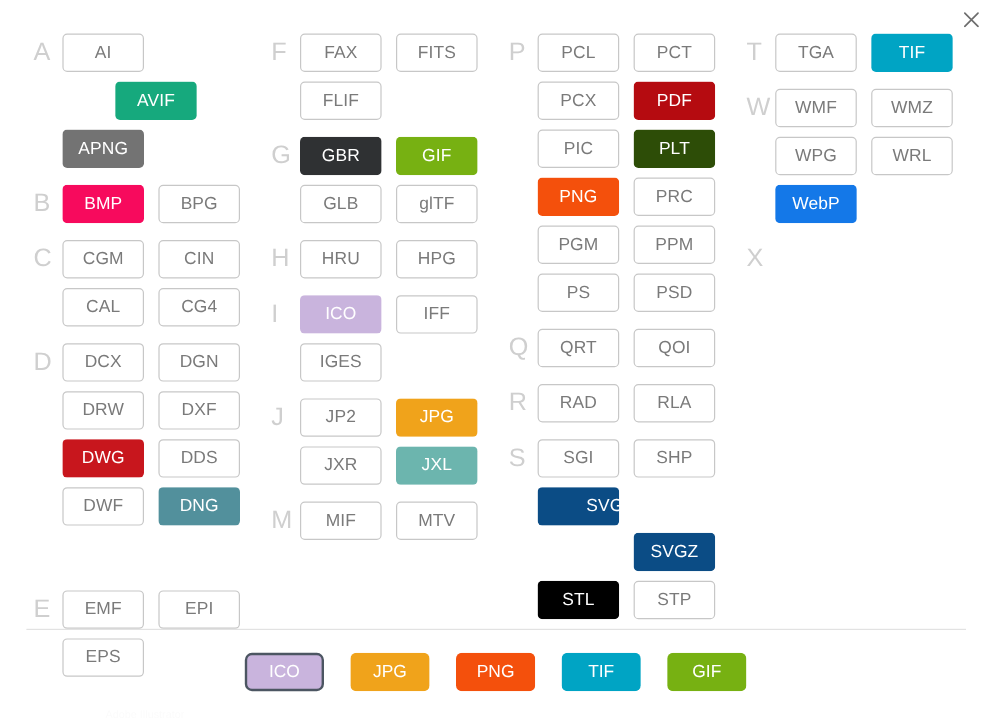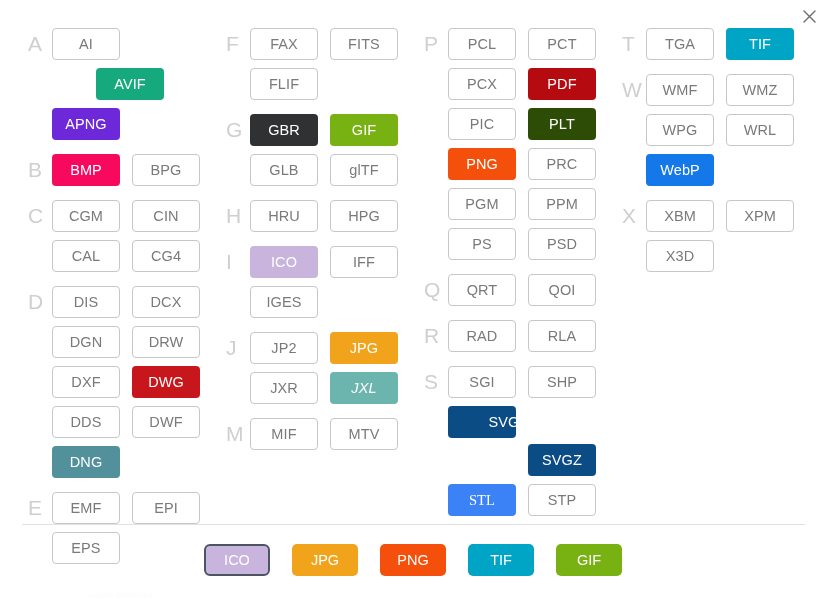--- a/index.html
+++ b/index.html
@@ -171,21 +171,21 @@
     </svg>
   </div>
 
   <div class="columns" id="columns">
       <div class="column">
         <div class="group">
           <div class="group-letter">A</div>
           <div class="group-items">
             <div class="fmt">AI</div>
             <div class="fmt filled" style="background: rgb(22, 169, 125); margin-left: 44px;">AVIF</div>
-            <div class="fmt filled" style="background: #6d28d9;">APNG</div>
+            <div class="fmt filled" style="background: #737373;">APNG</div>
             <div class="fmt spacer"></div>
           </div>
         </div>
         <div class="group">
           <div class="group-letter">B</div>
           <div class="group-items">
             <div class="fmt filled" style="background: rgb(247, 10, 93);">BMP</div>
             <div class="fmt">BPG</div>
           </div>
         </div>
@@ -194,21 +194,20 @@
           <div class="group-items">
             <div class="fmt">CGM</div>
             <div class="fmt">CIN</div>
             <div class="fmt">CAL</div>
             <div class="fmt">CG4</div>
           </div>
         </div>
         <div class="group">
           <div class="group-letter">D</div>
           <div class="group-items">
-            <div class="fmt">DIS</div>
             <div class="fmt">DCX</div>
             <div class="fmt">DGN</div>
             <div class="fmt">DRW</div>
             <div class="fmt">DXF</div>
             <div class="fmt filled" style="background: rgb(200, 22, 29);">DWG</div>
             <div class="fmt">DDS</div>
             <div class="fmt">DWF</div>
             <div class="fmt filled" style="background: rgb(82, 144, 156);">DNG</div>
             <div class="fmt spacer"></div>
           </div>
@@ -257,21 +256,21 @@
             <div class="fmt">IGES</div>
             <div class="fmt spacer"></div>
           </div>
         </div>
         <div class="group">
           <div class="group-letter">J</div>
           <div class="group-items">
             <div class="fmt">JP2</div>
             <div class="fmt filled" style="background: rgb(240, 163, 27);">JPG</div>
             <div class="fmt">JXR</div>
-            <div class="fmt filled" style="background: rgb(108, 181, 174); font-style: italic;">JXL</div>
+            <div class="fmt filled" style="background: rgb(108, 181, 174);">JXL</div>
           </div>
         </div>
         <div class="group">
           <div class="group-letter">M</div>
           <div class="group-items">
             <div class="fmt">MIF</div>
             <div class="fmt">MTV</div>
           </div>
         </div>
       </div>
@@ -307,21 +306,21 @@
             <div class="fmt">RLA</div>
           </div>
         </div>
         <div class="group">
           <div class="group-letter">S</div>
           <div class="group-items">
             <div class="fmt">SGI</div>
             <div class="fmt">SHP</div>
             <div class="fmt filled" style="background: rgb(11, 76, 133); padding-left: 44px;">SVG</div>
             <div class="fmt filled" style="background: rgb(11, 76, 133); margin-top: 38px;">SVGZ</div>
-            <div class="fmt filled" style="background: #3b82f6; font-family: Liberation Serif, serif;">STL</div>
+            <div class="fmt filled" style="background: #000000;">STL</div>
             <div class="fmt">STP</div>
           </div>
         </div>
       </div>
       <div class="column">
         <div class="group">
           <div class="group-letter">T</div>
           <div class="group-items">
             <div class="fmt">TGA</div>
             <div class="fmt filled" style="background: rgb(0, 164, 196);">TIF</div>
@@ -333,26 +332,20 @@
             <div class="fmt">WMF</div>
             <div class="fmt">WMZ</div>
             <div class="fmt">WPG</div>
             <div class="fmt">WRL</div>
             <div class="fmt filled" style="background: rgb(20, 120, 232);">WebP</div>
             <div class="fmt spacer"></div>
           </div>
         </div>
         <div class="group">
           <div class="group-letter">X</div>
-          <div class="group-items">
-            <div class="fmt">XBM</div>
-            <div class="fmt">XPM</div>
-            <div class="fmt">X3D</div>
-            <div class="fmt spacer"></div>
-          </div>
         </div>
       </div>
     </div>
 
   <div class="divider"></div>
 
   <div class="quick-row" id="quick-row">
       <div class="quick selected" style="background: rgb(201, 180, 221);">ICO</div>
       <div class="quick" style="background: rgb(240, 163, 27);">JPG</div>
       <div class="quick" style="background: rgb(244, 80, 12);">PNG</div>

